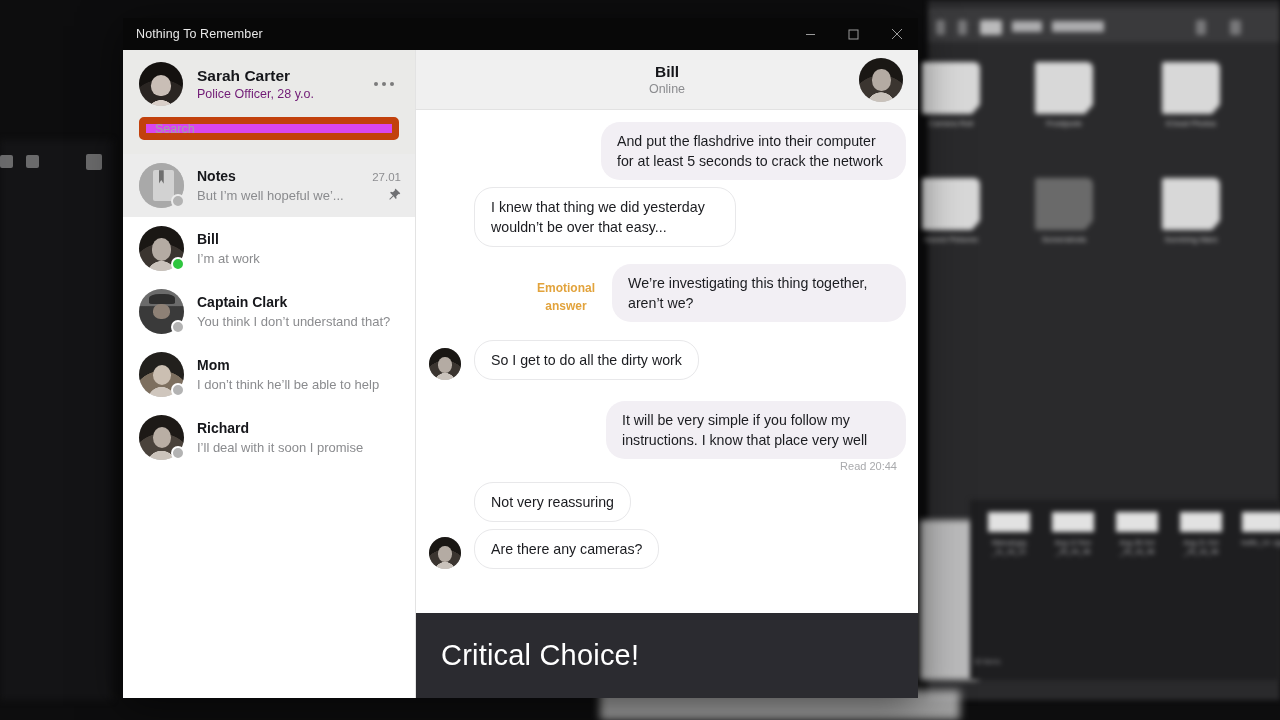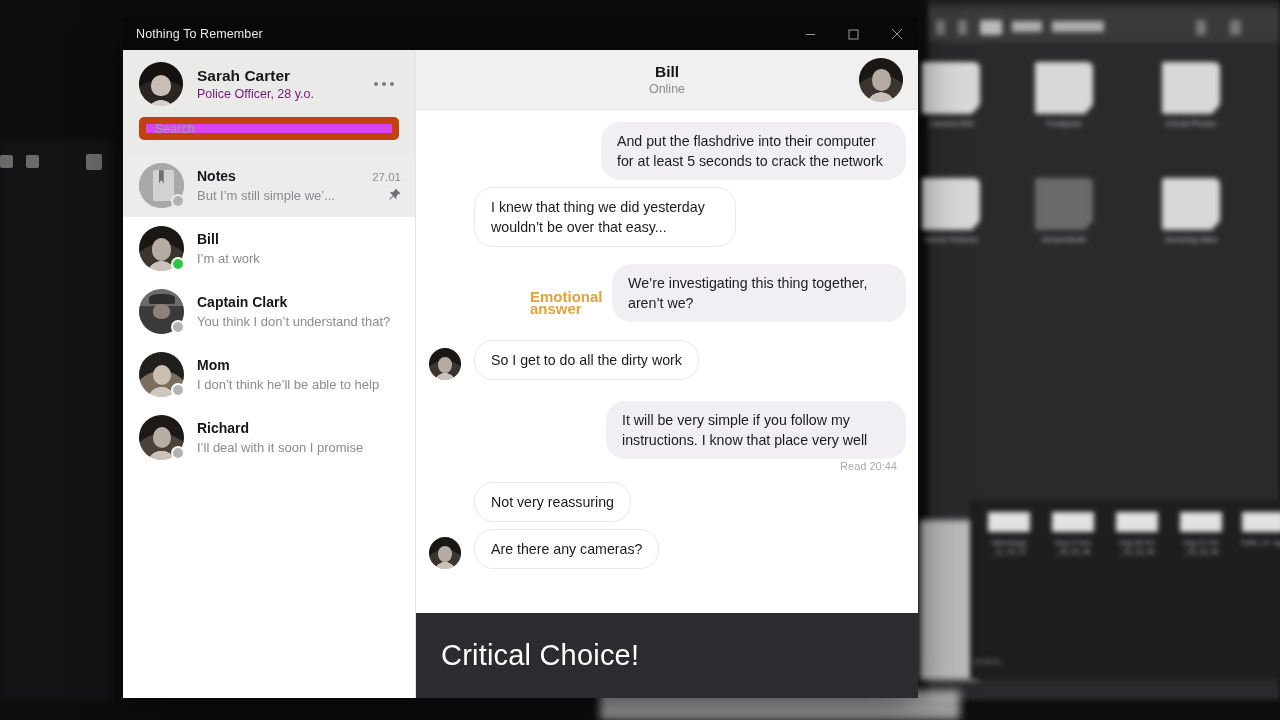--- a/index.html
+++ b/index.html
@@ -233,22 +233,22 @@
     border-radius: 19px;
     padding: 9px 16px;
     font-size: 14.2px;
     line-height: 20px;
     color: #1b1c20;
   }
   .bubble.in  { background: #ffffff; border: 1px solid #e8e8ea; }
   .bubble.out { background: #f2eff4; }
 
   .tag-label {
-    font-size: 15px; line-height: 12px; color: #e2a33c;
-    text-align: left; font-weight: bold;
+    font-size: 12px; line-height: 18px; color: #e2a33c;
+    text-align: center; font-weight: bold;
     margin-right: 10px; margin-bottom: 7px;
     width: 72px; flex: 0 0 72px;
     align-self: flex-end;
   }
 
   .read-receipt {
     text-align: right;
     font-size: 11px; color: #a9aaad;
     margin: -3px 9px 10px 0;
   }
@@ -430,21 +430,21 @@
               <span class="face f-notes"></span>
             </div>
             <span class="presence offline"></span>
           </div>
           <div class="chat-main">
             <div class="chat-top">
               <span class="chat-name">Notes</span>
               <span class="chat-time">27.01</span>
             </div>
             <div class="chat-bottom">
-              <span class="chat-preview">But I’m still simple we’...</span>
+              <span class="chat-preview">But I’m well hopeful we’...</span>
               <span class="pin-icon">
                 <svg width="13" height="13" viewBox="0 0 16 16" fill="currentColor">
                     <path d="M9.4.9l5.7 5.7-1.1 1.1-1.1-.4-2.8 2.8.5 2.4-1 1L6.8 10 2.4 14.4l-.8-.8L6 9.2 2.6 5.7l1-1 2.4.5L8.8 2.4l-.5-1.3z"></path>
                   </svg>
               </span>
             </div>
           </div>
         </div>
 
         <div class="chat-row">

